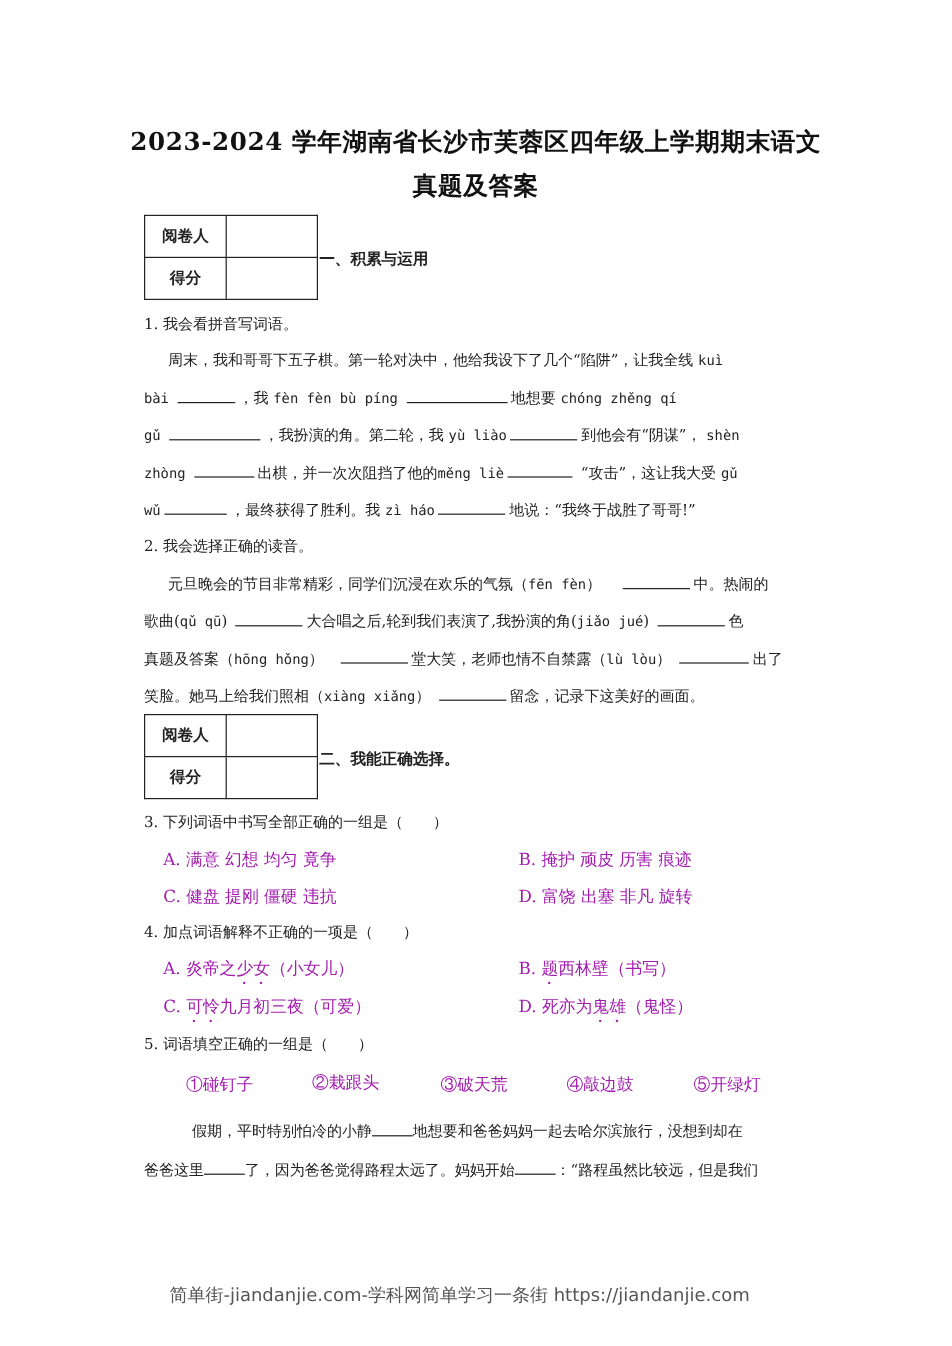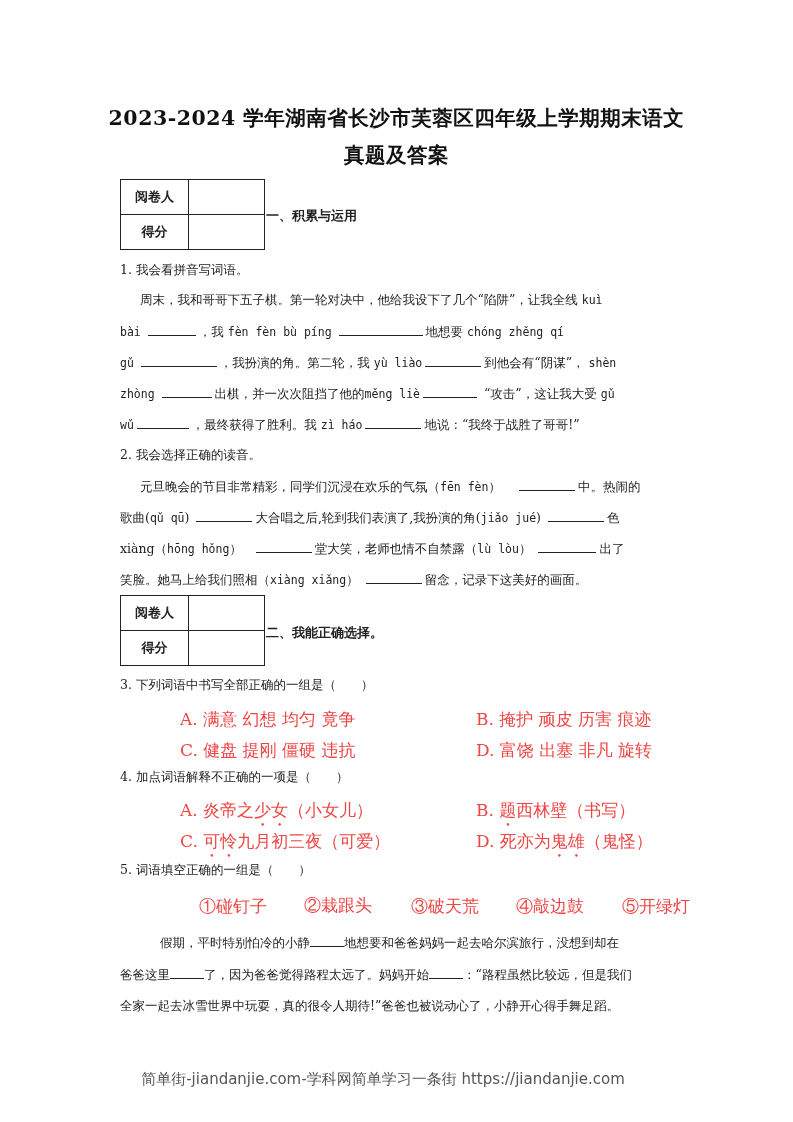--- a/index.html
+++ b/index.html
@@ -17,21 +17,21 @@
                     text-align: center; font-size: 13px; font-weight: bold;
                     font-family: "DejaVu Sans", sans-serif; color: #222; }
   .score-table td.blank { width: 75px; }
   .section-heading { position: absolute; font-size: 13px; font-weight: bold;
                      font-family: "DejaVu Sans", sans-serif; color: #222; }
 
   .line { position: absolute; left: 120px; font-size: 12.5px; white-space: nowrap; color: #222; }
   .blank-u { display: inline-block; border-bottom: 1.2px solid #222; height: 12px;
              vertical-align: baseline; margin: 0 3px; }
   .py { font-family: "DejaVu Sans Mono", "Liberation Mono", monospace; font-size: 11.5px; }
-  .opt { position: absolute; font-size: 17px; white-space: nowrap; color: #ef4444; margin-left: 44px; }
+  .opt { position: absolute; font-size: 14px; white-space: nowrap; color: #a21caf; }
   .dotted { text-emphasis: dot; -webkit-text-emphasis: dot; text-emphasis-position: under;
             -webkit-text-emphasis-position: under; }
   .short-blank { display: inline-block; border-bottom: 1px solid #222; width: 34px; height: 12px; }
   .footer { position: absolute; left: 0; top: 1070px; width: 766px; text-align: center;
             font-family: "DejaVu Sans", sans-serif; font-size: 15px; color: #555; }
 </style>
 </head>
 <body>
 
 <div class="page">
@@ -95,21 +95,21 @@
   <div class="line" style="top:478px; left:140px;">
     <span>元旦晚会的节目非常精彩，同学们沉浸在欢乐的气氛（</span><span class="py">fēn fèn</span><span>）</span>
     <span class="blank-u" style="width:56px; margin-left:14px;"></span><span>中。热闹的</span>
   </div>
   <div class="line" style="top:509px;text-align:right;">
     <span>歌曲(</span><span class="py">qǔ qū</span><span>)</span>
     <span class="blank-u" style="width:56px;"></span><span>大合唱之后,轮到我们表演了,我扮演的角(</span><span class="py">jiǎo jué</span><span>)</span>
     <span class="blank-u" style="width:56px;"></span><span>色</span>
   </div>
   <div class="line" style="top:540px;">
-    <span>xiàng（</span><span class="py">hōng hǒng</span><span>）</span>
+    <span>真题及答案（</span><span class="py">hōng hǒng</span><span>）</span>
     <span class="blank-u" style="width:56px; margin-left:10px;"></span><span>堂大笑，老师也情不自禁露（</span><span class="py">lù lòu</span><span>）</span>
     <span class="blank-u" style="width:58px;"></span><span>出了</span>
   </div>
   <div class="line" style="top:571px;">
     <span>笑脸。她马上给我们照相（</span><span class="py">xiàng xiǎng</span><span>）</span>
     <span class="blank-u" style="width:56px;"></span><span>留念，记录下这美好的画面。</span>
   </div>
 
   <div class="score-wrap" style="top:595px;">
     <table class="score-table">
@@ -178,18 +178,15 @@
   <div class="opt" style="left:367px; top:895px;">③破天荒</div>
   <div class="opt" style="left:472px; top:895px;">④敲边鼓</div>
   <div class="opt" style="left:578px; top:895px;">⑤开绿灯</div>
 
   <div class="line" style="top:934px; left:160px;">
     <span>假期，平时特别怕冷的小静</span><span class="short-blank"></span><span>地想要和爸爸妈妈一起去哈尔滨旅行，没想到却在</span>
   </div>
   <div class="line" style="top:966px;">
     <span>爸爸这里</span><span class="short-blank"></span><span>了，因为爸爸觉得路程太远了。妈妈开始</span><span class="short-blank"></span><span>：“路程虽然比较远，但是我们</span>
   </div>
-  <div class="line" style="top:998px;">
-    <span>全家一起去冰雪世界中玩耍，真的很令人期待!”爸爸也被说动心了，小静开心得手舞足蹈。</span>
-  </div>
 
   <div class="footer">简单街-jiandanjie.com-学科网简单学习一条街 https://jiandanjie.com</div>
 </div>
 
 </body></html>

